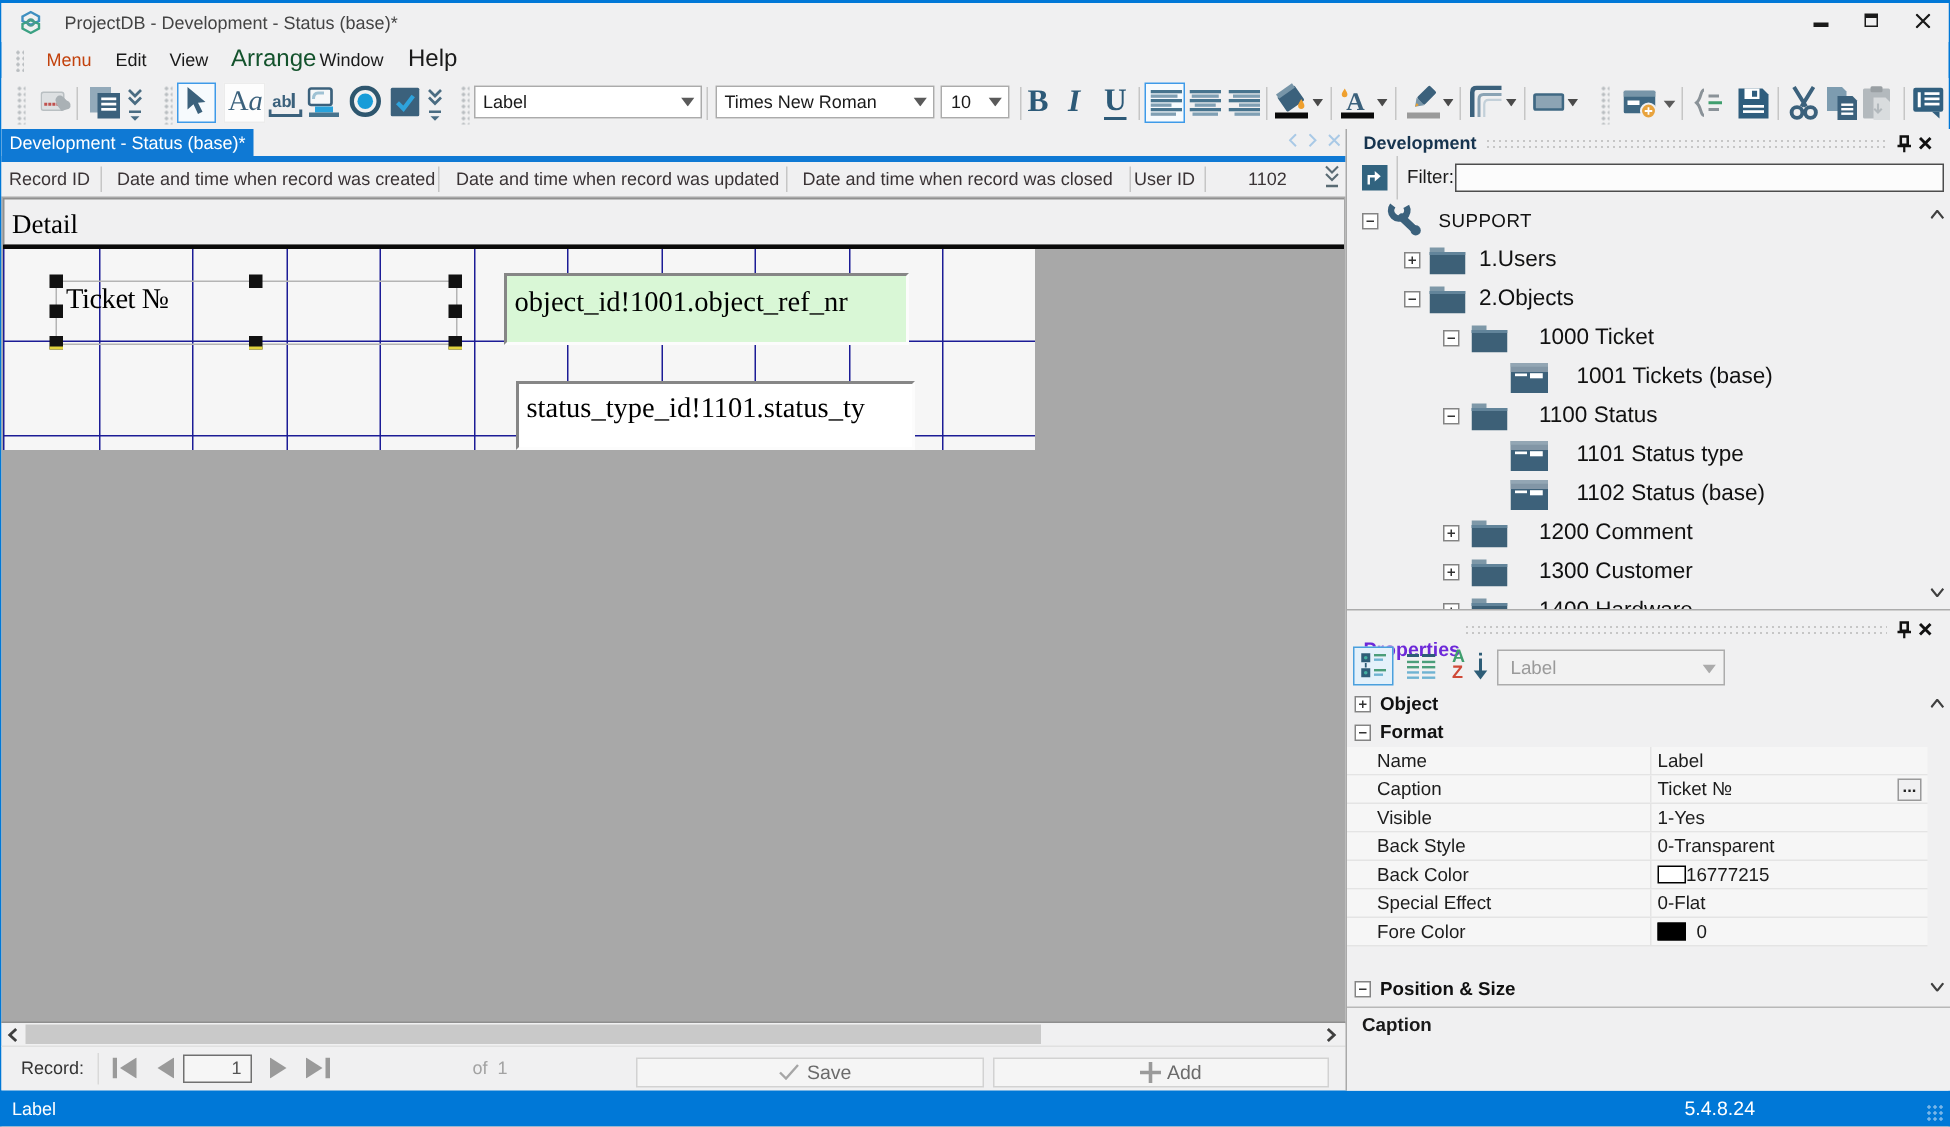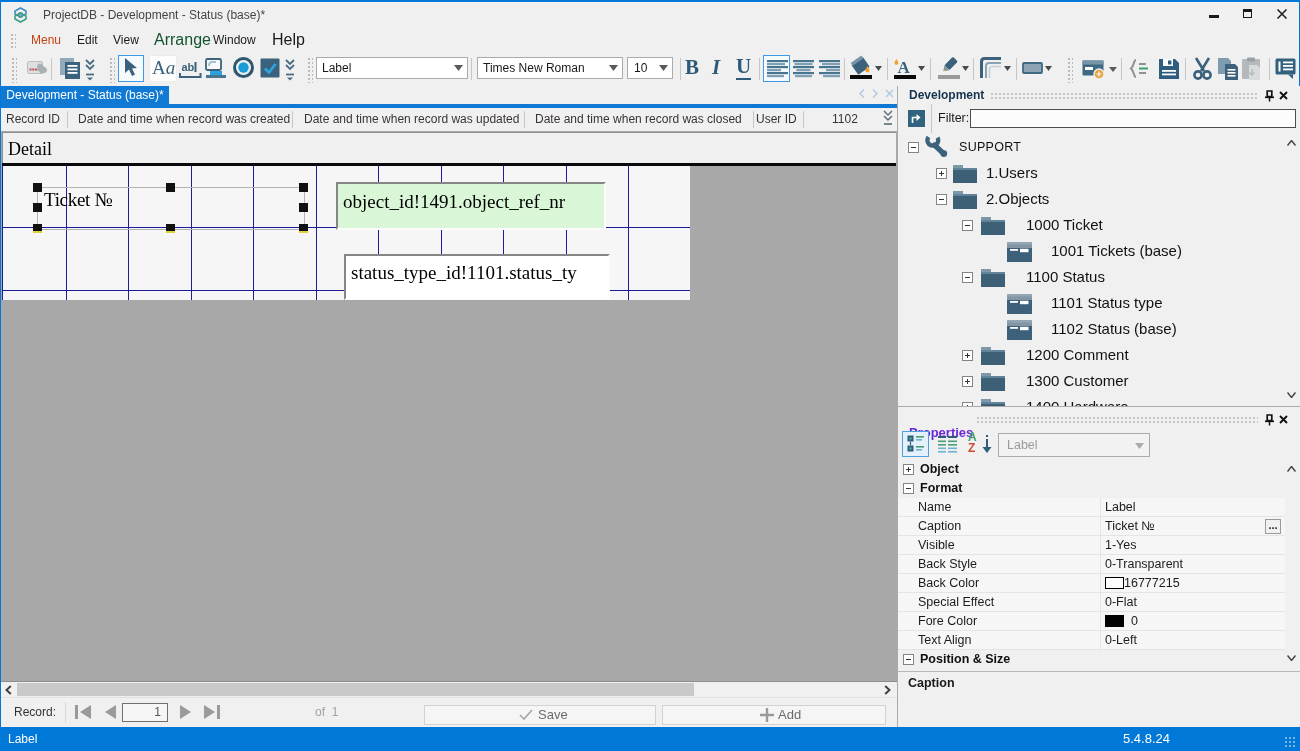--- a/index.html
+++ b/index.html
@@ -306,21 +306,21 @@
 <div class="abs" style="left:314px;top:0;width:1px;height:134px;background:#1c1c96;"></div>
 <div class="abs" style="left:376px;top:0;width:1px;height:134px;background:#1c1c96;"></div>
 <div class="abs" style="left:439px;top:0;width:1px;height:134px;background:#1c1c96;"></div>
 <div class="abs" style="left:501px;top:0;width:1px;height:134px;background:#1c1c96;"></div>
 <div class="abs" style="left:564px;top:0;width:1px;height:134px;background:#1c1c96;"></div>
 <div class="abs" style="left:626px;top:0;width:1px;height:134px;background:#1c1c96;"></div>
 <div class="abs" style="left:0;top:61px;width:688px;height:1px;background:#1c1c96;"></div>
 <div class="abs" style="left:0;top:124px;width:688px;height:1px;background:#1c1c96;"></div>
 </div>
 
-<div class="abs serif" style="left:336px;top:182px;width:270px;height:48px;box-sizing:border-box;background:#d9f7d6;border-top:2px solid #868686;border-left:2px solid #868686;border-right:2px solid #fcfcfc;border-bottom:2px solid #fcfcfc;font-size:19px;line-height:36px;color:#000;padding-left:5px;overflow:hidden;white-space:nowrap;">object_id!1491.object_ref_nr</div>
+<div class="abs serif" style="left:336px;top:182px;width:270px;height:48px;box-sizing:border-box;background:#d9f7d6;border-top:2px solid #868686;border-left:2px solid #868686;border-right:2px solid #fcfcfc;border-bottom:2px solid #fcfcfc;font-size:19px;line-height:36px;color:#000;padding-left:5px;overflow:hidden;white-space:nowrap;">object_id!1001.object_ref_nr</div>
 <div class="abs serif" style="left:344px;top:254px;width:266px;height:46px;box-sizing:border-box;background:#ffffff;border-top:2px solid #868686;border-left:2px solid #868686;border-right:2px solid #fcfcfc;border-bottom:2px solid #fcfcfc;font-size:19px;line-height:34px;color:#000;padding-left:5px;overflow:hidden;white-space:nowrap;">status_type_id!1101.status_ty</div>
 
 <div class="abs" style="left:37px;top:187px;width:266px;height:41px;border:1px solid #b4b4b4;"></div>
 <div class="abs serif" style="left:44px;top:189px;font-size:19px;letter-spacing:-0.3px;color:#000;">Ticket №</div>
 <div id="handles">
 <div class="abs" style="left:33px;top:183px;width:9px;height:9px;background:#111;"></div>
 <div class="abs" style="left:166px;top:183px;width:9px;height:9px;background:#111;"></div>
 <div class="abs" style="left:299px;top:183px;width:9px;height:9px;background:#111;"></div>
 <div class="abs" style="left:33px;top:203px;width:9px;height:9px;background:#111;"></div>
 <div class="abs" style="left:299px;top:203px;width:9px;height:9px;background:#111;"></div>
@@ -625,25 +625,20 @@
         <div class="pl">Special Effect</div>
         <div class="dv"></div>
         <div class="pv">0-Flat</div>
       </div>
     <div class="prow" style="top:152px;">
         <div class="pl">Fore Color</div>
         <div class="dv"></div>
       <div style="position:absolute;left:207px;top:3px;width:19px;height:12px;border:1px solid #000;background:#000;box-sizing:border-box;"></div>
       <div class="pv" style="left:233px;">0</div>
       </div>
-    <div class="prow" style="top:171px;">
-        <div class="pl">Text Align</div>
-        <div class="dv"></div>
-        <div class="pv">0-Left</div>
-      </div>
     <div class="pcat" style="top:190px;">
         <div class="exp" style="left:5px;top:4px;">
           <i></i>
         </div>
         <div class="pl">Position &amp; Size</div>
       </div>
   </div>
 
   <svg class="abs" style="left:389px;top:58px;" width="9" height="6" viewBox="0 0 9 6">
       <path d="M0.5 5.5 L4.5 0.5 L8.5 5.5" fill="none" stroke="#404040" stroke-width="1.4"></path>

